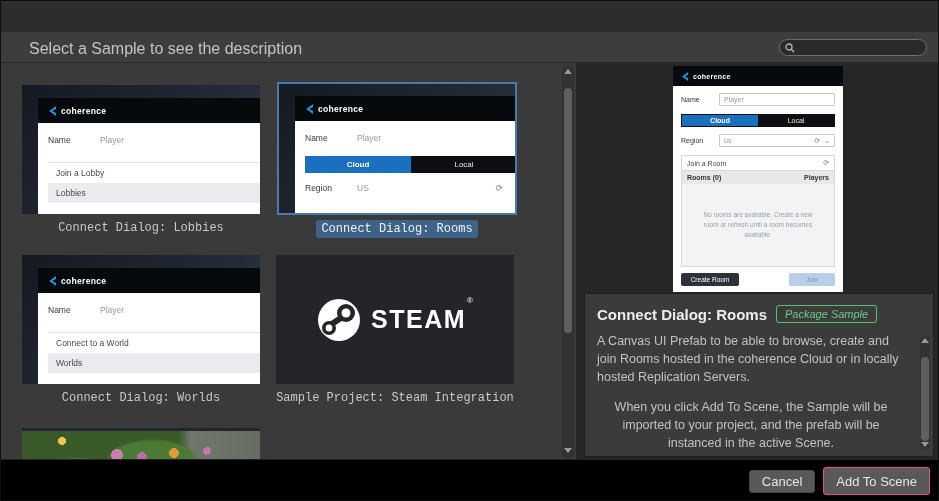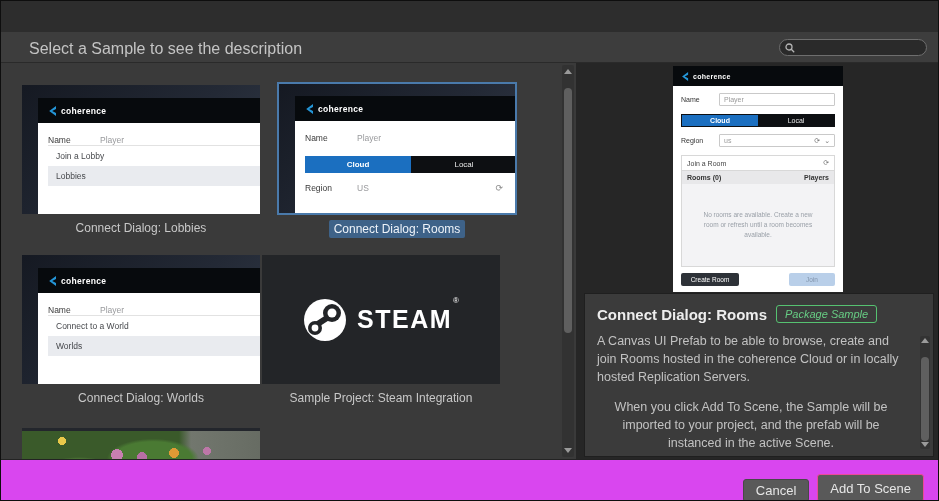--- a/index.html
+++ b/index.html
@@ -13,36 +13,36 @@
 
   
   .toolbar { position:absolute; left:0; top:31px; width:100%; height:31px; background:#3d3d3d; border-bottom:1px solid #2a2a2a; }
   .toolbar-hint { position:absolute; left:28px; top:8px; font-size:16px; color:#c4c4c4; }
   .search-box { position:absolute; right:11px; top:7px; width:148px; height:17px; background:#2a2a2a; border:1px solid #6e6e6e; border-radius:9px; display:flex; align-items:center; padding-left:5px; }
   .search-input { background:transparent; border:none; outline:none; color:#ddd; font-size:11px; width:120px; }
 
   
   .grid-pane { position:absolute; left:0; top:62px; width:575px; height:396px; background:#3a3a3a; overflow:hidden; }
   .card { position:absolute; width:238px; cursor:pointer; }
-  .caption { margin-top:7px; text-align:center; font-size:12px; color:#c8c8c8; }
+  .caption { margin-top:7px; text-align:center; font-size:12px; color:#c8c8c8;font-family:Liberation Mono, monospace; }
   .caption .sel-pill { background:#3e6288; color:#eef3f9; padding:2px 5px; border-radius:2px; }
 
   .thumb { position:relative; width:238px; height:129px; overflow:hidden; background:linear-gradient(135deg,#151922 0%,#232935 55%,#333b49 100%); }
   .sel-wrap { border:2px solid #4a7aab; width:240px; height:133px; }
   .sel-wrap .thumb { width:236px; }
 
   
   .mds-win { position:absolute; left:16px; top:13px; right:-12px; bottom:-14px; background:#fff; display:flex; flex-direction:column; }
   .mds-head { height:25px; background:#070a0d; display:flex; align-items:center; padding-left:10px; flex:none; }
   .brand-text { color:#fff; font-size:8.5px; font-weight:bold; letter-spacing:.3px; margin-left:4px; }
   .mds-body { flex:1; padding:12px 10px 0 10px; }
   .mds-row { display:flex; align-items:center; }
   .mds-label { width:52px; font-size:8.5px; color:#3a3a3a; }
   .mds-value { font-size:8.5px; color:#98999c; }
-  .mds-list { border-top:1px solid #e2e2e2; }
+  .mds-list { margin-top:17px; border-top:1px solid #e2e2e2; }
   .mds-list-h { font-size:8.5px; color:#46484c; padding:5px 8px; }
   .mds-list-i { font-size:8.5px; color:#46484c; padding:5px 8px; background:#e9ebef; }
   .mds-tabs { margin-top:13px; height:17px; display:flex; }
   .mds-tab-cloud { flex:1; background:#1b6fc0; color:#fff; font-size:8px; font-weight:bold; text-align:center; line-height:17px; }
   .mds-tab-local { flex:1; background:#0d0f12; color:#e8e8e8; font-size:8px; text-align:center; line-height:17px; }
   .mds-refresh { margin-left:auto; margin-right:14px; font-size:9px; color:#8a8a8a; }
 
   
   .thumb-steam { width:238px; height:129px; background:#232528; display:flex; align-items:center; justify-content:center; }
   .steam-row { display:flex; align-items:center; gap:10px; }
@@ -107,21 +107,21 @@
   .details-title { font-size:15px; font-weight:bold; color:#ededed; }
   .details-badge { border:1px solid #56c271; color:#67cd84; font-size:11px; padding:2px 8px; border-radius:3px;font-style:italic; }
   .details-body { padding:6px 28px 8px 12px; }
   .details-para { font-size:12.5px; color:#c2c2c2; line-height:1.42; }
   .details-para + .details-para { margin-top:13px;text-align:center; }
   .sb-desc { right:3px; top:42px; bottom:7px; width:10px; background:#333; }
   .sb-desc .sb-arrow { margin:2px 0; border-left-width:4px; border-right-width:4px; }
   .sb-desc .sb-thumb { left:1px; top:12px; height:84px; }
 
   
-  .footer { position:absolute; left:0; top:458px; width:100%; height:43px; background:#d946ef; border-top:1px solid #232323; display:flex; align-items:flex-end; justify-content:flex-end; gap:8px; padding-right:14px; }
+  .footer { position:absolute; left:0; top:458px; width:100%; height:43px; background:#000000; border-top:1px solid #232323; display:flex; align-items:center; justify-content:flex-end; gap:8px; padding-right:8px; }
   .btn { height:23px; padding:0 12px; background:#595959; border:1px solid #484848; border-radius:3px; color:#e6e6e6; font-size:13px; cursor:pointer; font-family:"Liberation Sans", sans-serif; }
   .btn-primary { height:28px; border:1px solid #ec4899; }
 </style>
 </head>
 <body>
 
 <div class="window">
 
 
   <div class="toolbar">
@@ -209,21 +209,21 @@
             <div class="mds-list">
               <div class="mds-list-h">Connect to a World</div>
               <div class="mds-list-i">Worlds</div>
             </div>
           </div>
         </div>
       </div>
       <div class="caption">Connect Dialog: Worlds</div>
     </div>
 
-    <div class="card" style="left:261px; top:192px;">
+    <div class="card" style="left:275px; top:192px;">
       <div class="thumb-steam">
         <div class="steam-row">
           <svg width="44" height="44" viewBox="0 0 44 44">
             <circle cx="22" cy="22" r="21" fill="#fff"></circle>
             <line x1="7" y1="31" x2="27" y2="18" stroke="#232528" stroke-width="6"></line>
             <circle cx="12" cy="30" r="7" fill="#232528"></circle>
             <circle cx="12" cy="30" r="3.4" fill="#fff"></circle>
             <circle cx="29" cy="15" r="9" fill="#232528"></circle>
             <circle cx="29" cy="15" r="4.5" fill="#fff"></circle>
           </svg>

